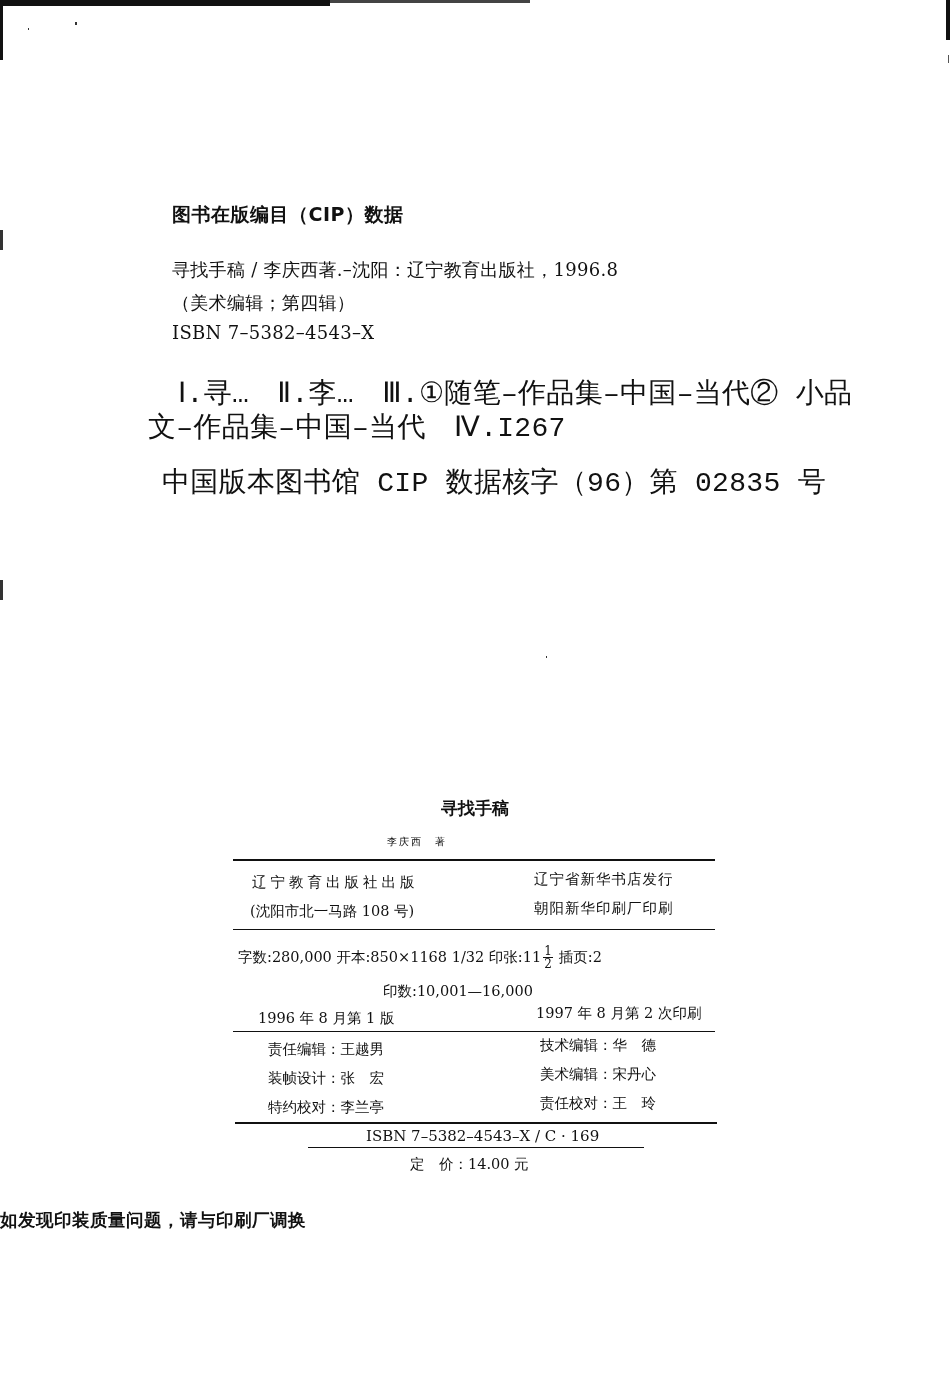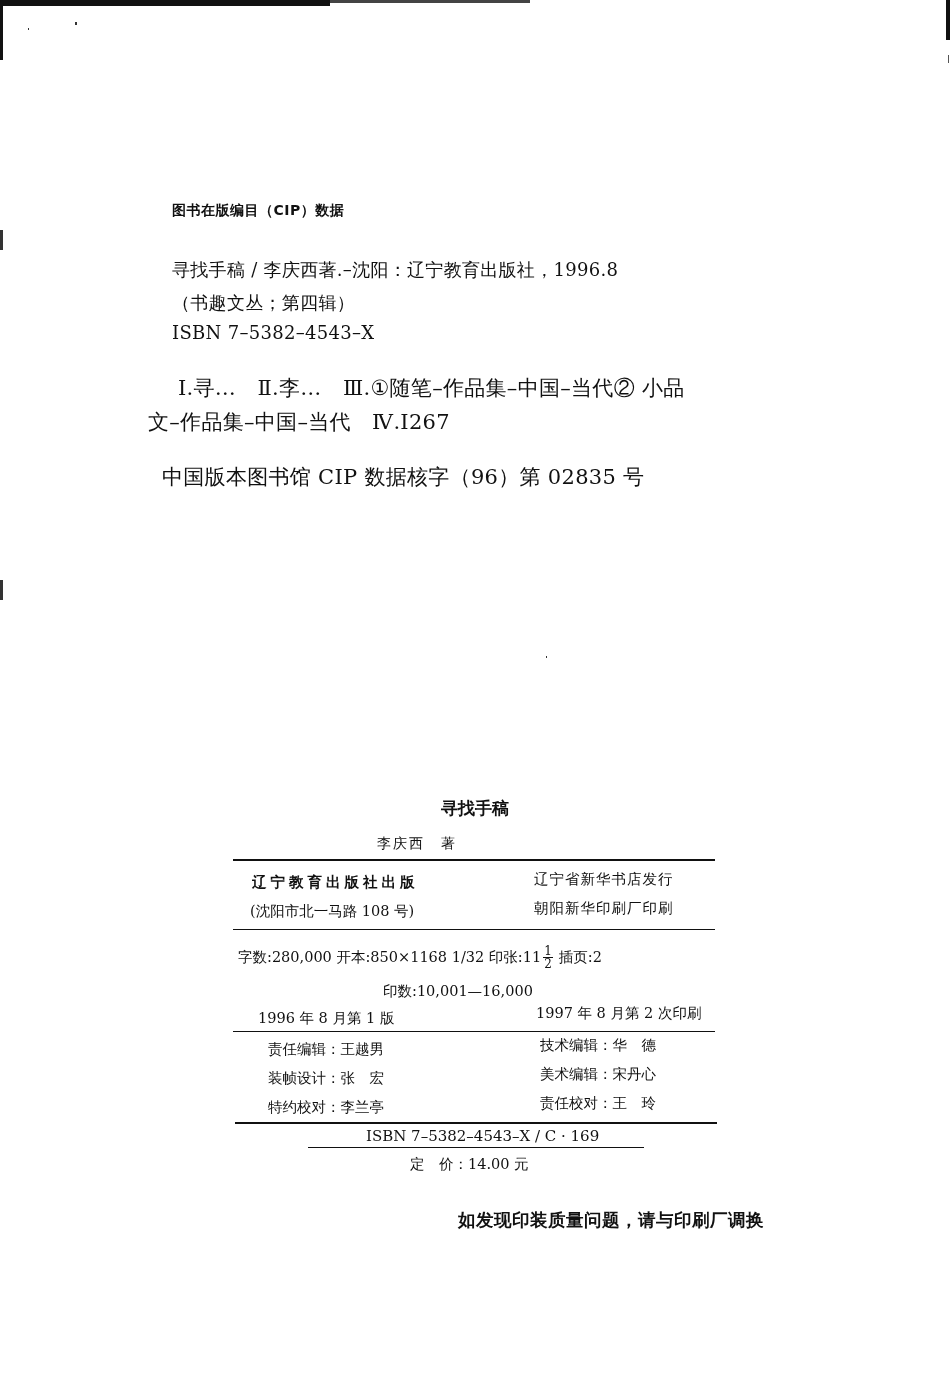--- a/index.html
+++ b/index.html
@@ -9,61 +9,61 @@
     }
     .abs { position: absolute; white-space: nowrap; }
     .topbar { position: absolute; left: 0; top: 0; height: 6px; background: #111; }
     .topbar.a { width: 330px; }
     .topbar.b { left: 330px; width: 200px; height: 3px; background: #444; }
     .leftedge { position: absolute; left: 0; top: 0; width: 3px; height: 1386px; background: linear-gradient(#111 0 60px, transparent 60px 230px, #333 230px 250px, transparent 250px 580px, #333 580px 600px, transparent 600px); }
     .rightmark { position: absolute; right: 0; top: 0; width: 4px; height: 40px; background: #111; }
     .rightmark2 { position: absolute; right: 1px; top: 55px; width: 1px; height: 8px; background: #555; }
     .speck { position: absolute; width: 2px; height: 3px; background: #333; }
 
-    .cip-title { font-family: "DejaVu Sans", "Liberation Sans", sans-serif; font-weight: bold; font-size: 14px; left: 172px; top: 202px; letter-spacing: 0.5px; }
+    .cip-title { font-family: "DejaVu Sans", "Liberation Sans", sans-serif; font-weight: bold; font-size: 19px; left: 172px; top: 202px; letter-spacing: 0.5px; }
     .cip-line { font-size: 18px; left: 172px; letter-spacing: 0.3px; }
-    .cip-sub { font-size: 21px; letter-spacing: 0.3px; }
+    .cip-sub { font-size: 28px; letter-spacing: 0.3px; font-family: Liberation Mono, monospace; }
 
     .lower-title { font-family: Liberation Sans, sans-serif; font-weight: bold; font-size: 17px; left: 0; width: 950px; text-align: center; top: 797px; }
-    .lower-author { font-size: 14px; left: 0; width: 834px; text-align: center; top: 835px; letter-spacing: 2px; }
+    .lower-author { font-size: 10px; left: 0; width: 834px; text-align: center; top: 835px; letter-spacing: 2px; }
 
     .rule { position: absolute; background: #111; }
     .small { font-size: 14.5px; }
     .spaced { letter-spacing: 4px; }
     .frac { display: inline-flex; flex-direction: column; align-items: center; vertical-align: middle; font-size: 12px; line-height: 12px; margin: 0 6px 0 2px; }
     .frac .num { border-bottom: 1px solid #111; padding: 0 1px; }
 
-    .notice { font-family: "DejaVu Sans", "Liberation Sans", sans-serif; font-weight: bold; font-size: 17.5px; left: 0; width: 764px; text-align: right; top: 1208px; letter-spacing: 0.5px; }
+    .notice { font-family: "DejaVu Sans", "Liberation Sans", sans-serif; font-weight: bold; font-size: 17.5px; left: 0; width: 764px; text-align: left; top: 1208px; letter-spacing: 0.5px; }
   </style>
 </head>
 <body>
 
 <div class="topbar a"></div>
 <div class="topbar b"></div>
 <div class="leftedge"></div>
 <div class="rightmark"></div>
 <div class="rightmark2"></div>
 <div class="speck" style="left:75px;top:22px;"></div>
 <div class="speck" style="left:28px;top:28px;width:1px;height:2px;"></div>
 <div class="speck" style="left:546px;top:656px;width:1px;height:2px;"></div>
 
 <div class="abs cip-title">图书在版编目（CIP）数据</div>
 <div class="abs cip-line" style="top:258px;">寻找手稿 / 李庆西著.–沈阳：辽宁教育出版社，1996.8</div>
-<div class="abs cip-line" style="top:291px;">（书趣文丛；第四辑）</div>
+<div class="abs cip-line" style="top:291px;">（美术编辑；第四辑）</div>
 <div class="abs cip-line" style="top:322px;">ISBN 7–5382–4543–X</div>
 <div class="abs cip-sub" style="left:178px;top:374px;">Ⅰ.寻…　Ⅱ.李…　Ⅲ.①随笔–作品集–中国–当代② 小品</div>
 <div class="abs cip-sub" style="left:148px;top:408px;">文–作品集–中国–当代　Ⅳ.I267</div>
 <div class="abs cip-sub" style="left:162px;top:463px;">中国版本图书馆 CIP 数据核字（96）第 02835 号</div>
 
 <div class="abs lower-title">寻找手稿</div>
 <div class="abs lower-author">李庆西　著</div>
 
 <div class="rule" style="left:233px;top:859px;width:482px;height:2px;"></div>
 
-<div class="abs small spaced" style="left:252px;top:873px;font-weight:bold;">辽宁教育出版社出版</div>
+<div class="abs small spaced" style="left:252px;top:873px;">辽宁教育出版社出版</div>
 <div class="abs small" style="left:534px;top:870px;letter-spacing:1px;">辽宁省新华书店发行</div>
 <div class="abs small" style="left:250px;top:902px;text-align:right;">(沈阳市北一马路 108 号)</div>
 <div class="abs small" style="left:534px;top:899px;letter-spacing:1px;">朝阳新华印刷厂印刷</div>
 
 <div class="rule" style="left:233px;top:929px;width:482px;height:1px;"></div>
 
 <div class="abs small" style="left:238px;top:945px;">
   <span>字数:280,000 开本:850×1168 1/32 印张:11</span><span class="frac">
       <span class="num">1</span>
       <span>2</span>

